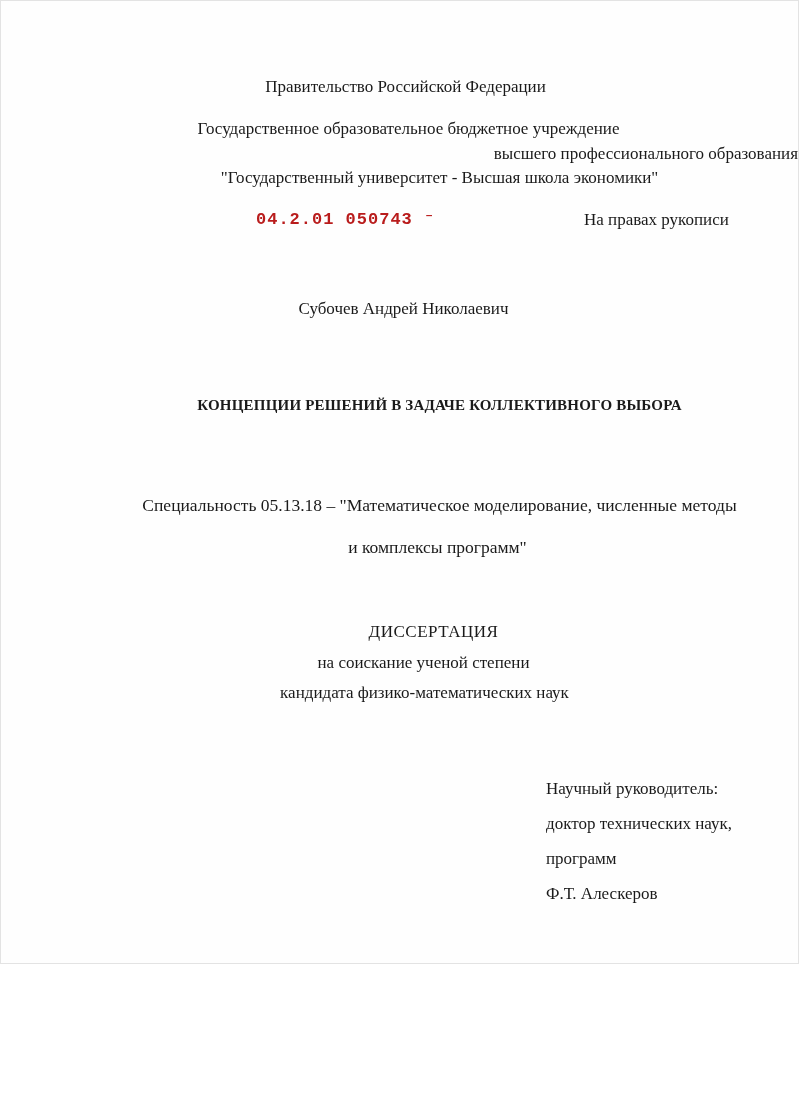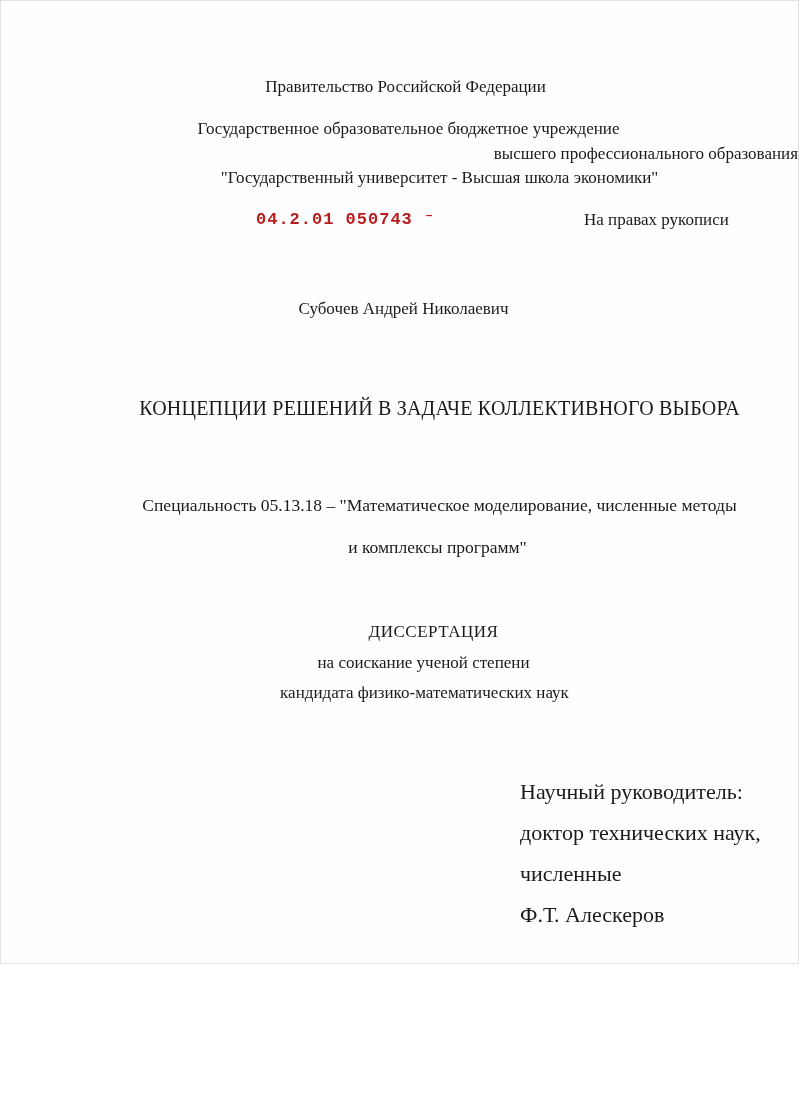--- a/index.html
+++ b/index.html
@@ -21,22 +21,22 @@
   .line {
     position: absolute;
     left: 0;
     right: 0;
     text-align: center;
     font-size: 17px;
     white-space: nowrap;
     padding-left: 18px;
   }
   .title-line {
-    font-weight: normal;
-    font-size: 20px;
+    font-weight: bold;
+    font-size: 15px;
     letter-spacing: 0.2px;
   }
   .spec-line {
     font-size: 17.5px;
   }
   .stamp {
     position: absolute;
     left: 255px;
     top: 207px;
     font-family: "Liberation Mono", "DejaVu Sans Mono", monospace;
@@ -48,23 +48,23 @@
   }
   .manuscript {
     position: absolute;
     left: 583px;
     top: 209px;
     font-size: 17px;
     white-space: nowrap;
   }
   .advisor {
     position: absolute;
-    left: 519px;
+    left: 545px;
     top: 778px;
-    font-size: 22px;
+    font-size: 17px;
     text-align: left;
   }
   .advisor div {
     margin-bottom: 15px;
     white-space: nowrap;
   }
 </style>
 </head>
 <body>
 
@@ -92,19 +92,19 @@
 
   <div class="line" style="top:621px; padding-left:68px; letter-spacing:0.5px;">ДИССЕРТАЦИЯ</div>
 
   <div class="line" style="top:652px; padding-left:48px;">на соискание ученой степени</div>
 
   <div class="line" style="top:682px; padding-left:50px;">кандидата физико-математических наук</div>
 
   <div class="advisor">
     <div>Научный руководитель:</div>
     <div>доктор технических наук,</div>
-    <div>численные</div>
+    <div>программ</div>
     <div>Ф.Т. Алескеров</div>
   </div>
 
   <div class="line" style="top:962px; padding-left:72px;text-decoration:underline;">Москва - 2009</div>
 
 </div>
 
 </body></html>

